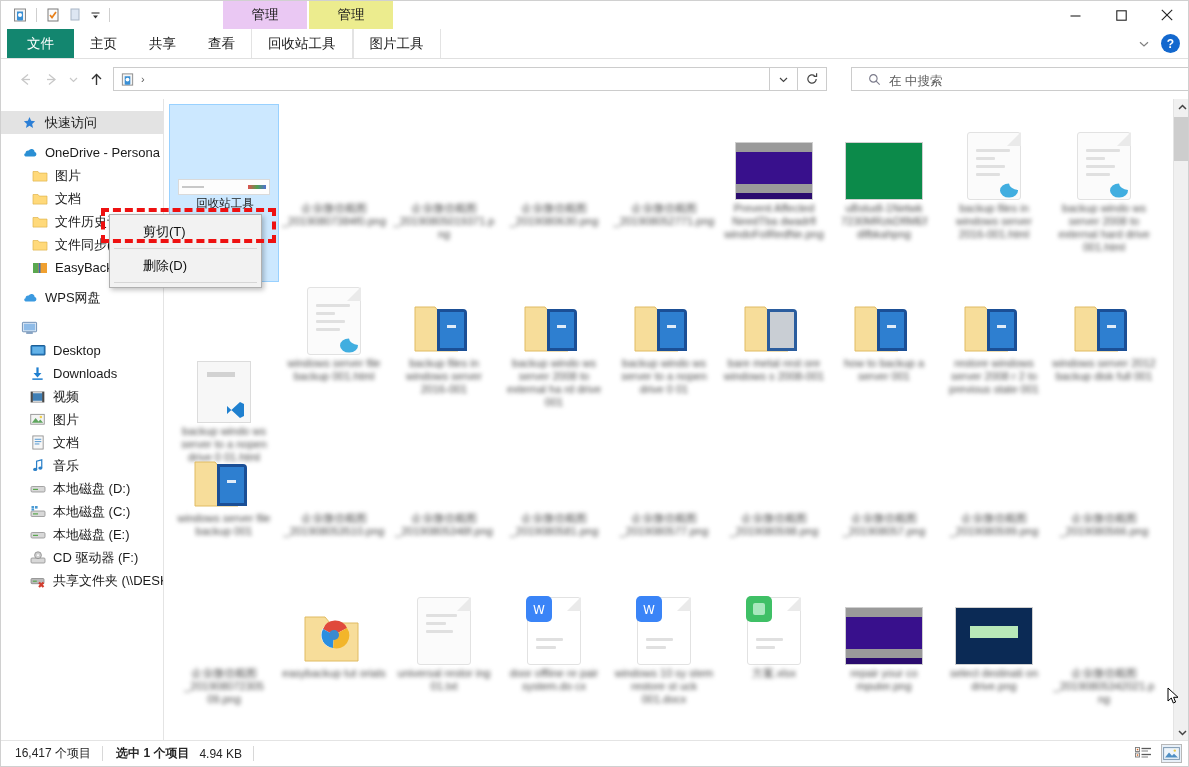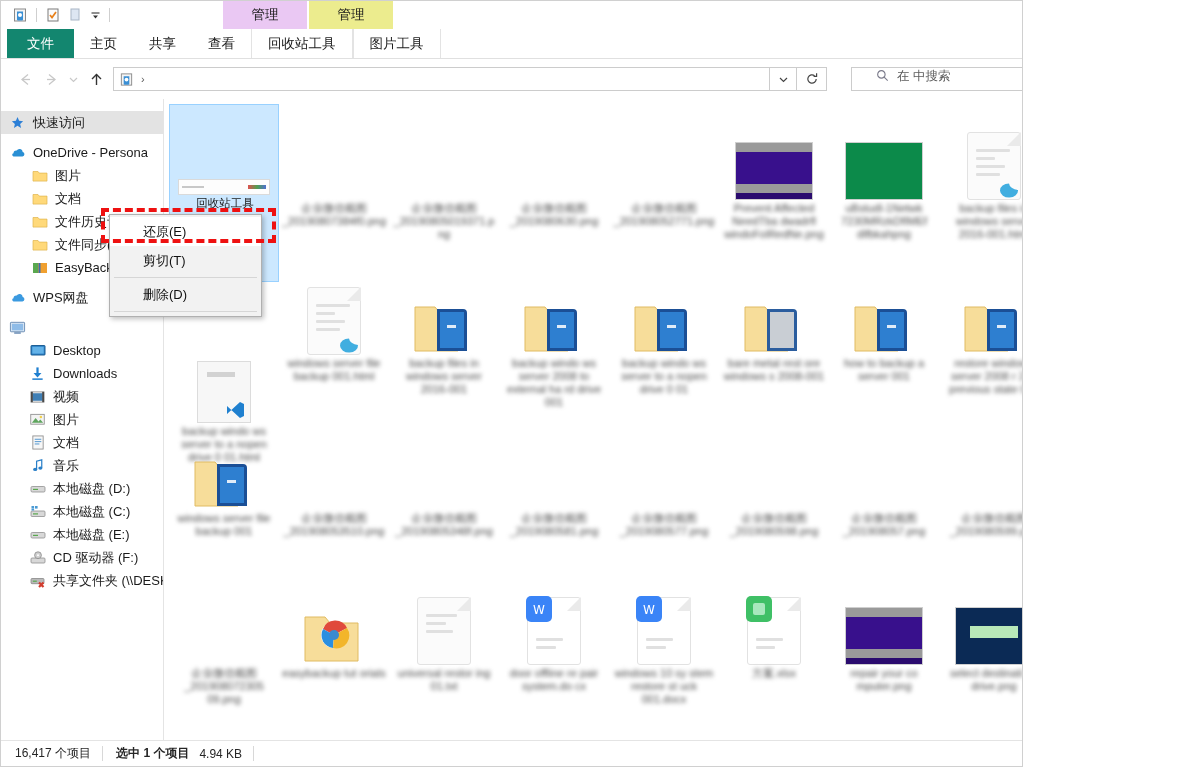--- a/index.html
+++ b/index.html
@@ -7,21 +7,21 @@
   html, body {
     margin: 0; padding: 0;
     width: 1189px; height: 767px;
     overflow: hidden;
     background: #ffffff;
     font-family: "Liberation Sans", "DejaVu Sans", sans-serif;
     -webkit-font-smoothing: antialiased;
   }
   .win {
     position: relative;
-    width: 1023px; height: 767px;
+    width: 1189px; height: 767px;
     background: #a21caf;
     border: 1px solid #d0d0d0;
     overflow: hidden;
   }
 
   
   .titlebar {
     position: absolute; left: 0; top: 0;
     width: 1189px; height: 28px;
     background: #ffffff;
@@ -118,21 +118,21 @@
     width: 28px; height: 24px; border:1px solid #cccccc; border-left:none;
     display:flex; align-items:center; justify-content:center; background:#fff;
   }
   .addr-refresh {
     width: 30px; height: 24px; border:1px solid #cccccc; border-left:none;
     display:flex; align-items:center; justify-content:center; background:#fff;
   }
   .searchbox {
     width: 345px; height: 24px; margin-left: 24px;
     border: 1px solid #cccccc; background:#fff;
-    display:flex; align-items:flex-start; padding-left: 24px; gap: 8px;
+    display:flex; align-items:flex-end; padding-left: 16px; gap: 8px;
   }
   .search-ph { font-size: 12.5px; color: #5c5c5c; }
 
   
   .content {
     position: absolute; left: 0; top: 98px;
     width: 1189px; height: 642px;
     display: flex;
   }
   .navpane {
@@ -146,21 +146,21 @@
   .np-item {
     height: 23px; display: flex; align-items: center;
     font-size: 13px; color: #1a1a1a;
     white-space: nowrap; padding-left: 10px;
   }
   .np-item.sel { background: #e3e3e3; }
   .np-item .np-ico {
     width: 17px; height: 17px; margin-right: 7px;
     display: flex; align-items: center; justify-content: center; flex: 0 0 17px;
   }
-  .np-item.lvl1 { padding-left: 8px; }
+  .np-item.lvl1 { padding-left: 20px; }
   .np-item.lvl2 { padding-left: 30px; }
   .np-item.lvl2b { padding-left: 28px; }
   .np-gap { height: 7px; }
 
   .filepane {
     flex: 1; height: 642px;
     background: #ffffff;
     position: relative;
     overflow: hidden;
   }
@@ -960,21 +960,20 @@
 
       <div class="cursor-arrow">
         <svg width="13" height="18" viewBox="0 0 13 18">
             <path d="M1 1 L1 14 L4.3 11 L6.3 16 L8.6 15 L6.6 10.3 L11 10.3 Z" fill="#fff" stroke="#000" stroke-width="1"></path>
           </svg>
       </div>
     </div>
   </div>
 
   <div class="ctxmenu">
-    <div class="cm-item first">还原(E)</div>
     <div class="cm-item">剪切(T)</div>
     <div class="cm-sep"></div>
     <div class="cm-item">删除(D)</div>
     <div class="cm-sep"></div>
   </div>
   <div class="cm-highlight" style="border-color: rgb(238, 17, 17);"></div>
 
   <div class="statusbar">
     <span class="sb-text">16,417 个项目</span>
     <span class="sb-sep"></span>

